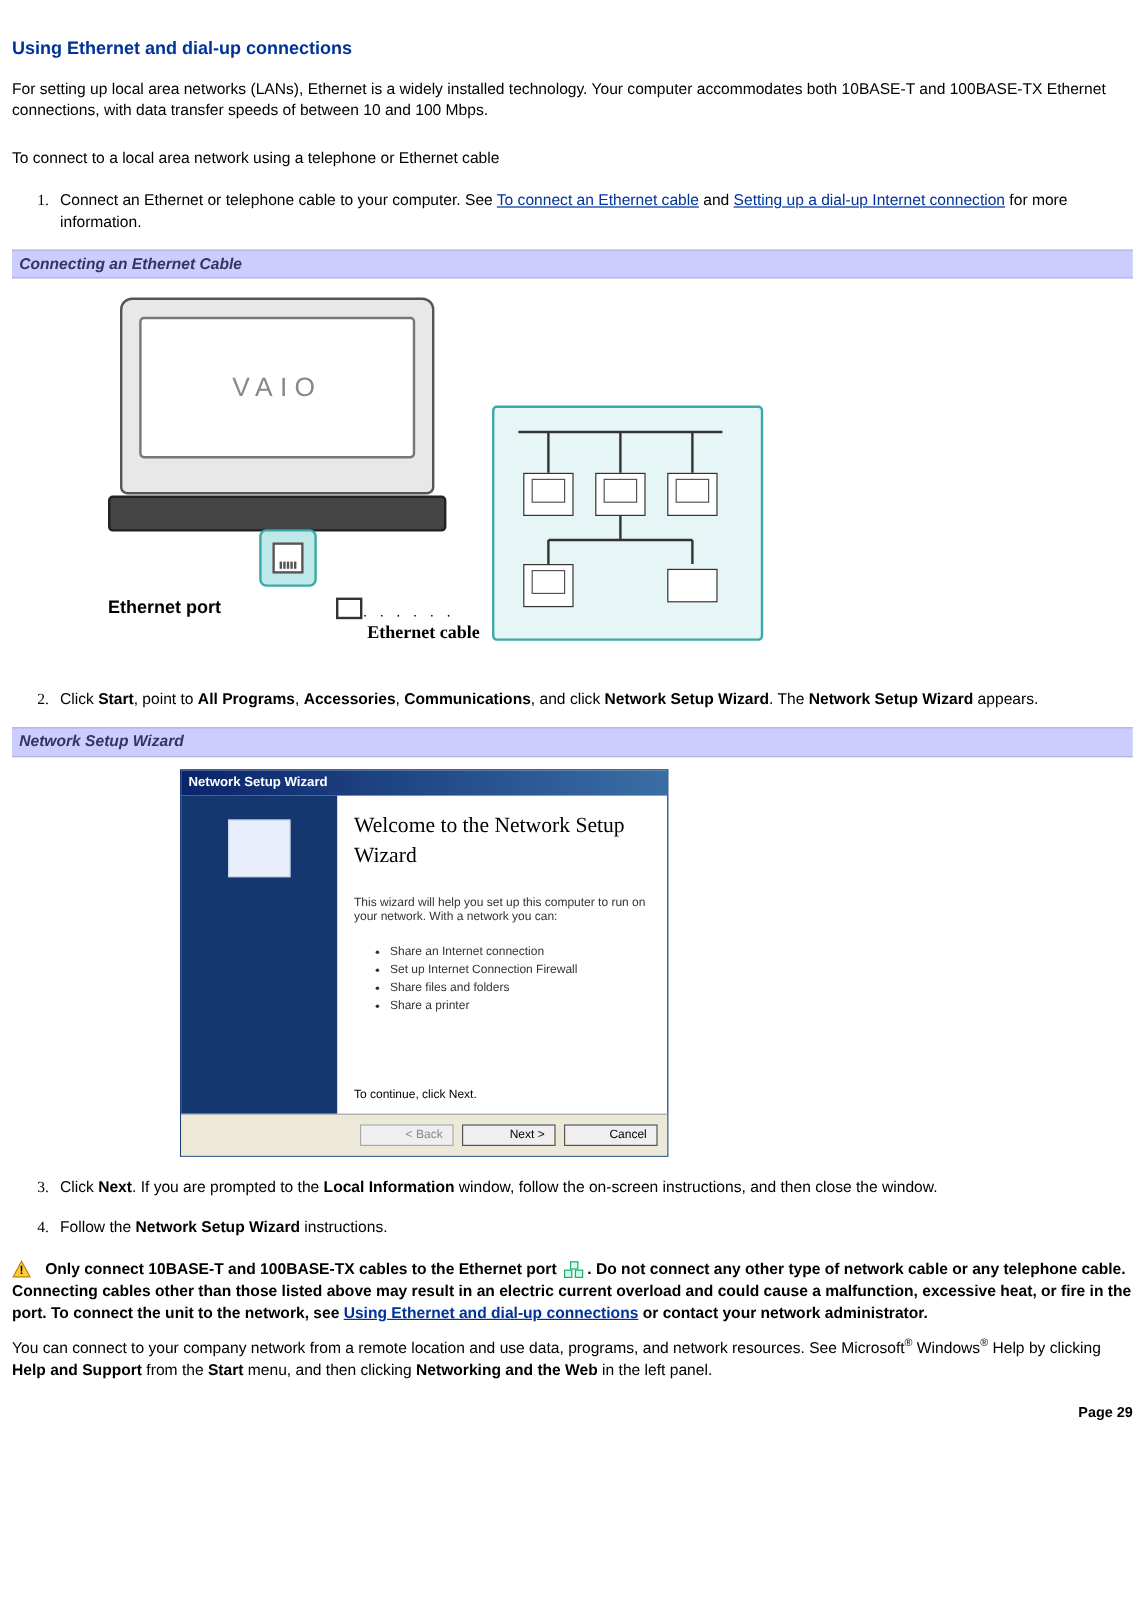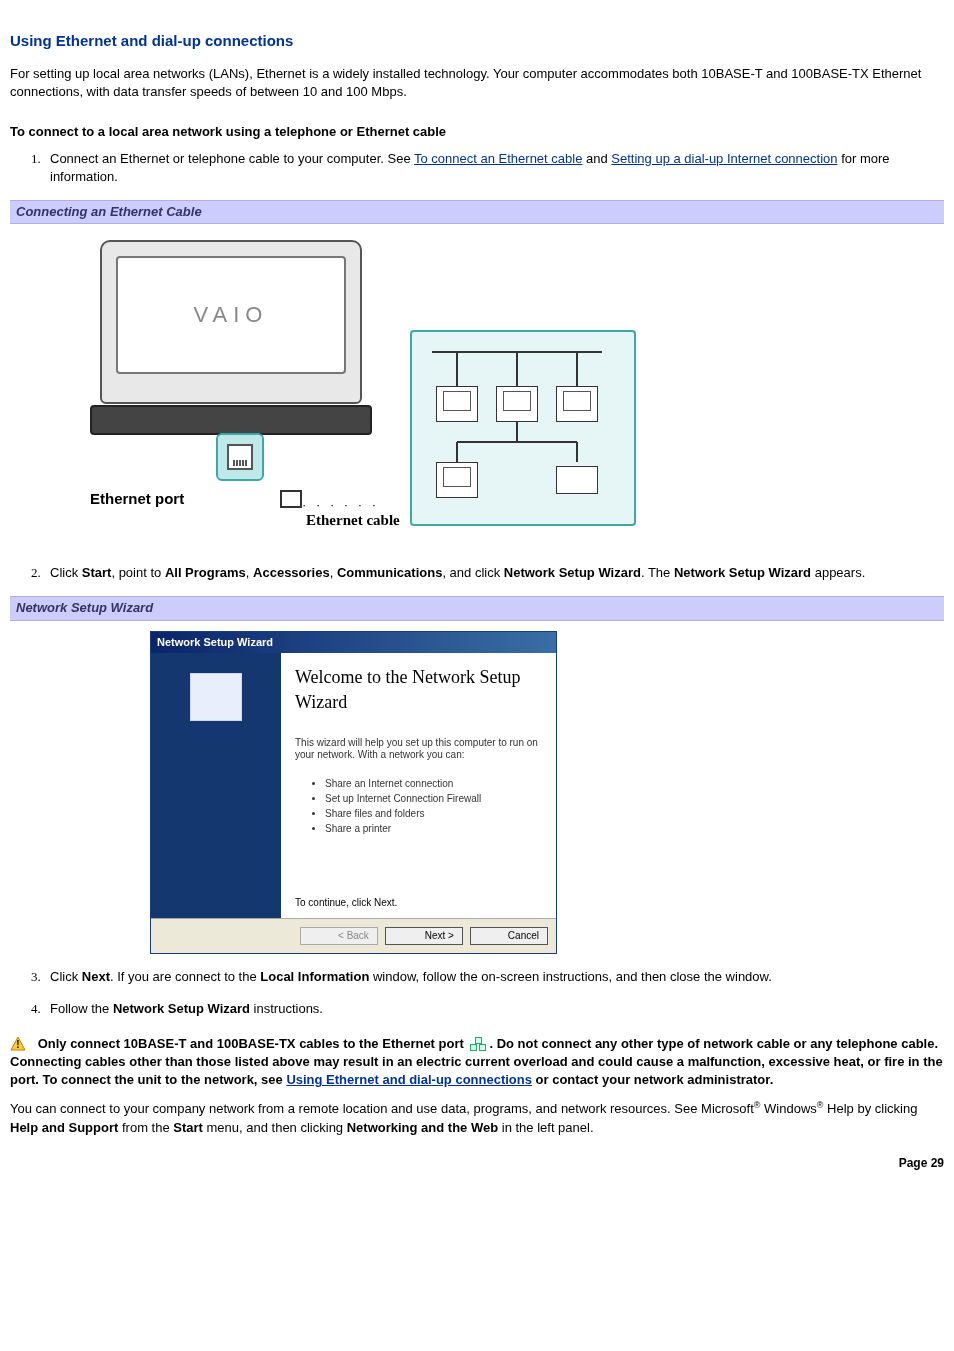--- a/index.html
+++ b/index.html
@@ -12,30 +12,30 @@
     line-height: 1.4;
   }
   h2.section-title {
     color: #003399;
     font-size: 15px;
     font-weight: bold;
     margin: 20px 0 14px 0;
   }
   p { margin: 8px 0; }
   .sub-heading {
-    font-weight: bold;
+    font-weight: normal;
     margin: 22px 0 8px 0;
     font-size: 13px;
   }
   ol.steps {
     margin: 8px 0 8px 0;
     padding-left: 34px;
   }
   ol.steps > li {
-    margin: 6px 0 14px 0;
+    margin: 16px 0 14px 0;
     padding-left: 6px;
     font-family: Verdana, Geneva, sans-serif;
   }
   ol.steps > li::marker {
     font-family: "Times New Roman", serif;
     font-size: 13px;
   }
   a.doc-link {
     color: #003399;
     text-decoration: underline;
@@ -333,21 +333,21 @@
     <div class="wiz-buttons">
       <span class="wiz-btn disabled">&lt; Back</span>
       <span class="wiz-btn">Next &gt;</span>
       <span class="wiz-btn">Cancel</span>
     </div>
   </div>
 </div>
 
 <ol class="steps" start="3">
   <li>
-    <span>Click </span><b>Next</b><span>. If you are connect to the </span><b>Local Information</b><span> window, follow the on-screen instructions, and then close the window.</span>
+    <span>Click </span><b>Next</b><span>. If you are prompted to the </span><b>Local Information</b><span> window, follow the on-screen instructions, and then close the window.</span>
   </li>
   <li>
     <span>Follow the </span><b>Network Setup Wizard</b><span> instructions.</span>
   </li>
 </ol>
 
 <div class="warn-block">
   <span class="warn-icon">
     <svg viewBox="0 0 16 16">
         <polygon points="8,1 15,14 1,14" fill="#ffcc33" stroke="#c08000" stroke-width="1"></polygon>

